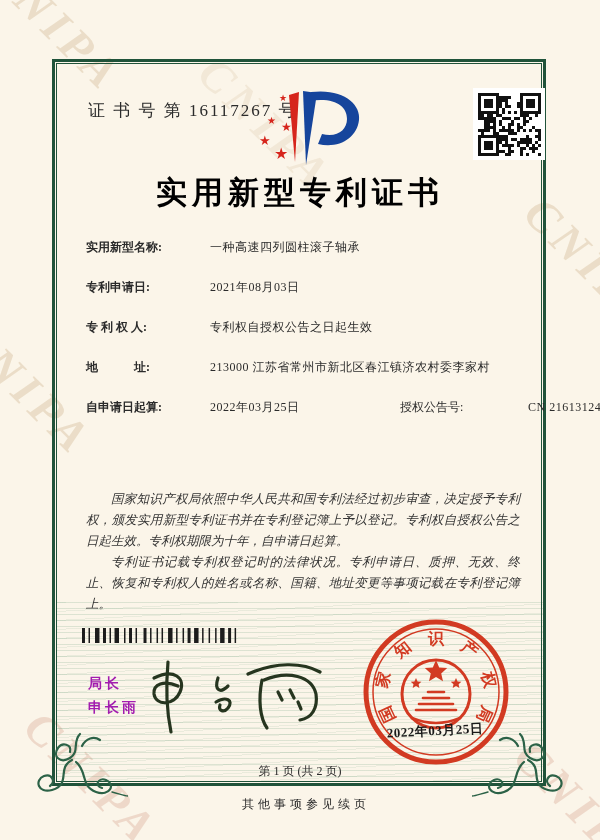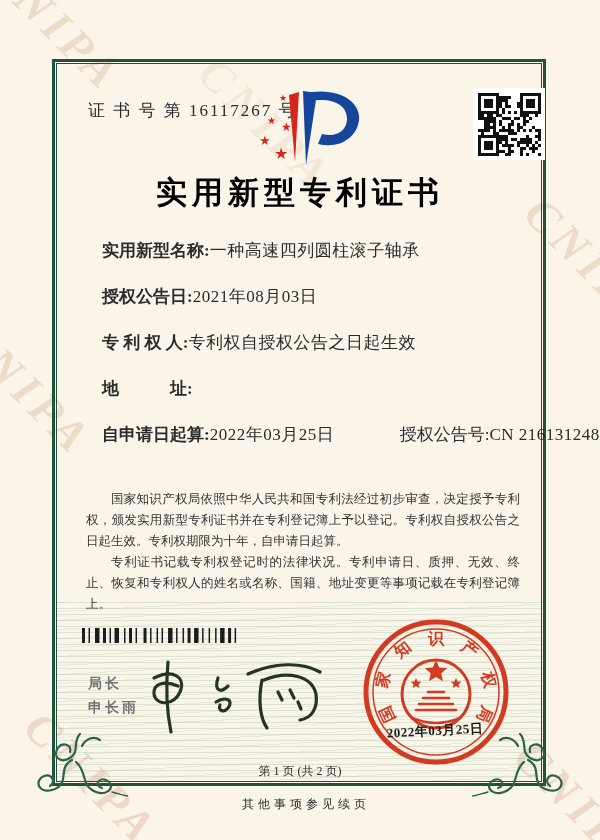--- a/index.html
+++ b/index.html
@@ -33,35 +33,35 @@
 
   .logo{position:absolute;left:243px;top:88px;width:122px;height:80px;z-index:3;}
   .logo-star{position:absolute;color:var(--logo-red);line-height:1;z-index:4;}
 
   .qr-patch{position:absolute;left:473px;top:88px;width:72px;height:72px;background:#fff;z-index:3;
       display:flex;align-items:center;justify-content:center;}
 
   .title{position:absolute;left:0;right:0;top:172px;text-align:center;font-size:31px;
       font-weight:700;letter-spacing:5px;color:#000;z-index:3;}
 
-  .fields{position:absolute;left:102px;top:239px;width:440px;font-size:17px;z-index:3;}
+  .fields{position:absolute;left:86px;top:239px;width:440px;font-size:12px;z-index:3;}
   .field-row{display:flex;align-items:baseline;margin-bottom:23px;white-space:nowrap;}
   .field-label{flex:0 0 80px;font-weight:600;}
-  .field-value{letter-spacing:0.5px;}
+  .field-value{letter-spacing:0.5px;margin-left:44px;}
   .grant-row .grant-date{flex:0 0 190px;}
   .grant-row .field-label2{flex:0 0 84px;font-weight:400;}
 
   .body-text{position:absolute;left:86px;top:489px;width:434px;font-size:12.5px;
-      line-height:21px;z-index:3;color:#333;}
+      line-height:21px;z-index:3;color:#333;font-style:italic;}
   .body-text p{margin:0;text-indent:2em;text-align:justify;}
 
   .barcode{position:absolute;left:82px;top:628px;z-index:3;}
 
   .signer{position:absolute;left:88px;top:672px;z-index:3;font-size:14px;font-weight:700;
-      letter-spacing:3px;color:#737373;line-height:24px;}
+      letter-spacing:3px;color:#a21caf;line-height:24px;}
   .signature{position:absolute;left:130px;top:650px;z-index:3;}
 
   .seal{position:absolute;left:358px;top:614px;width:156px;height:156px;z-index:4;}
   .seal-arc{position:absolute;left:0;top:0;width:156px;height:156px;}
   .seal-char{position:absolute;font-size:16px;font-weight:700;color:var(--seal-red);}
   .seal-date{position:absolute;left:360px;top:722px;width:150px;text-align:center;
       font-size:13px;font-weight:600;color:#1a1a1a;transform:rotate(-3deg);
       letter-spacing:0.5px;z-index:5;}
 
   .footer-page{position:absolute;left:0;right:0;top:763px;text-align:center;font-size:12px;z-index:3;}
@@ -271,29 +271,30 @@
   </div>
 
   <div class="title">实用新型专利证书</div>
 
   <div class="fields">
     <div class="field-row">
       <span class="field-label">实用新型名称:</span>
       <span class="field-value">一种高速四列圆柱滚子轴承</span>
     </div>
     <div class="field-row">
-      <span class="field-label">授权公告日:</span>
+      <span class="field-label">专利申请日:</span>
       <span class="field-value">2021年08月03日</span>
     </div>
     <div class="field-row">
       <span class="field-label">专 利 权 人:</span>
       <span class="field-value">专利权自授权公告之日起生效</span>
     </div>
     <div class="field-row">
       <span class="field-label">地　　　址:</span>
+      <span class="field-value">213000 江苏省常州市新北区春江镇济农村委李家村</span>
     </div>
     <div class="field-row grant-row">
       <span class="field-label">自申请日起算:</span>
       <span class="field-value grant-date">2022年03月25日</span>
       <span class="field-label field-label2">授权公告号:</span>
       <span class="field-value">CN 216131248 U</span>
     </div>
   </div>
 
   <div class="body-text">

